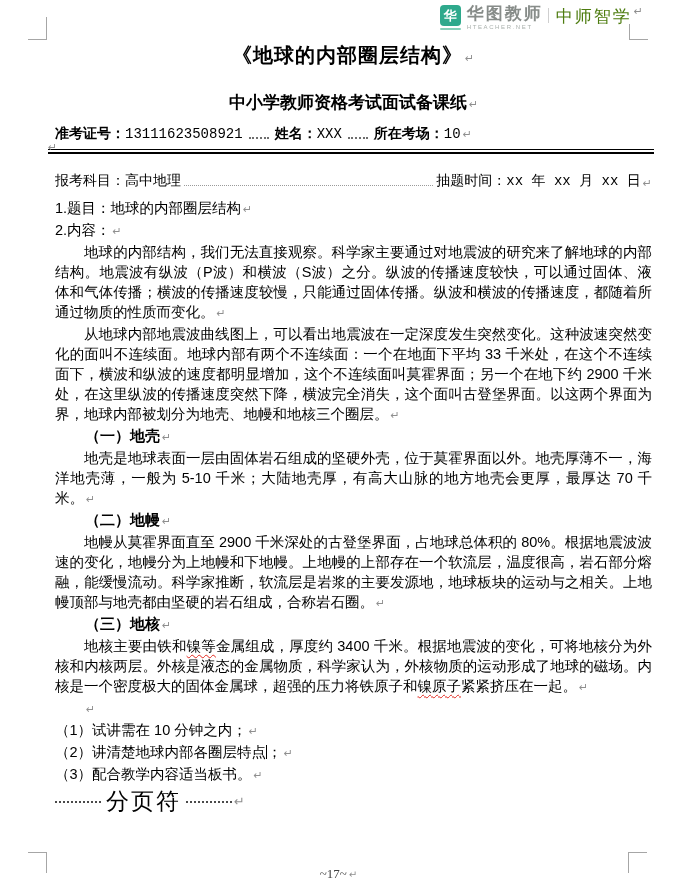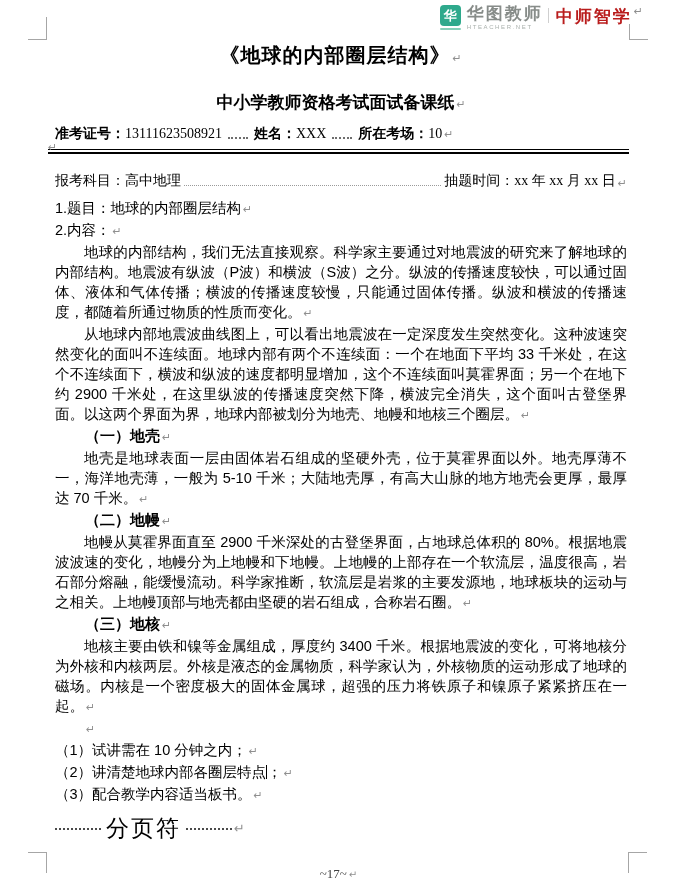--- a/index.html
+++ b/index.html
@@ -18,52 +18,52 @@
   
   .logo{position:absolute;top:5px;right:34px;display:flex;align-items:flex-start}
   .badge-wrap{display:flex;flex-direction:column}
   .badge{width:21px;height:21px;background:#2ea98c;border-radius:4px;color:#fff;
          font-size:13px;font-weight:bold;display:flex;align-items:center;justify-content:center}
   .badge-bar{height:2px;background:#86cfb9;margin-top:2px;border-radius:1px}
   .logo-main{margin-left:6px;display:flex;flex-direction:column;line-height:1}
   .logo-cn{font-size:17px;font-weight:bold;color:#878c89;letter-spacing:2px}
   .logo-en{font-size:6px;color:#aab0ac;letter-spacing:1.6px;margin-top:2px}
   .logo-div{width:1px;height:15px;background:#cfcfcf;margin:3px 7px 0 5px}
-  .logo-sec{font-size:17px;font-weight:bold;color:#b91c1c;letter-spacing:2px}
+  .logo-sec{font-size:17px;font-weight:normal;color:#4d7c0f;letter-spacing:2px}
 
   .pilcrow{color:#8f8f8f;font-size:11px;font-weight:normal;
            font-family:"DejaVu Sans",sans-serif;margin-left:2px;text-decoration:none}
 
-  .content{padding:42px 50px 0 55px}
+  .content{padding:42px 25px 0 55px}
   .title{text-align:center;font-size:20px;font-weight:600;letter-spacing:1px}
   .subtitle{text-align:center;font-size:17px;font-weight:bold;margin-top:22px;
             font-family:"Liberation Serif",serif}
 
   .info-row{margin-top:11px;font-size:14px;display:flex;align-items:baseline;white-space:nowrap}
   .info-row b{font-weight:bold}
-  .serif{font-family:Liberation Serif, serif}
+  .serif{font-family:Liberation Mono, monospace}
   .dots-sm{width:20px;border-bottom:2px dotted #6e6e6e;align-self:flex-end;margin:0 6px 4px}
 
   .dbl-wrap{position:relative;margin-top:6px}
   .dbl{margin-left:-7px;margin-right:-2px;border-top:1px solid #000;border-bottom:3px double #000;
        border-bottom-style:solid;border-bottom-width:2.5px;height:5px}
   .dbl-pil{position:absolute;left:-9px;top:-8px}
 
   .subj-row{margin-top:18px;font-size:14px;display:flex;align-items:flex-end;white-space:nowrap}
   .dots-long{flex:1;border-bottom:1.6px dotted #9a9a9a;align-self:flex-end;margin:0 3px 4px}
 
   .docbody{font-size:14.5px;line-height:20px;margin-top:8px;text-align:justify}
   .docbody p{text-align:justify}
   .ind{text-indent:2em}
   .sechead{text-indent:2em;font-weight:bold;font-size:15px}
-  .sp-err{text-decoration-style:wavy;text-decoration-color:#e0281e;
+  .sp-err{text-decoration:underline;text-decoration-style:wavy;text-decoration-color:#e0281e;
           text-decoration-thickness:1px;text-underline-offset:3px}
   .caret{display:inline-block;width:1.2px;height:14px;background:#000;vertical-align:-2px}
 
-  .pagebreak{margin-top:7px;display:flex;align-items:center}
+  .pagebreak{display:flex;align-items:center}
   .pb-dots{width:46px;border-top:2px dotted #4a4a4a}
   .pb-label{margin:0 5px;font-size:23px;letter-spacing:2px}
   .pagebreak .pilcrow{font-size:13px}
 
   .footer{position:absolute;bottom:6px;left:0;width:100%;text-align:center;font-size:13px;
           color:#3f3f3f;font-family:"Liberation Serif",serif}
   .footer .pilcrow{font-size:10px}
 </style>
 </head>
 <body>

